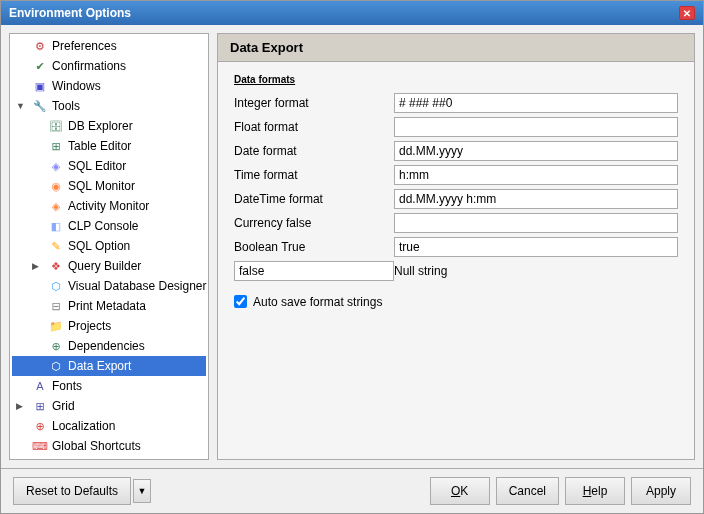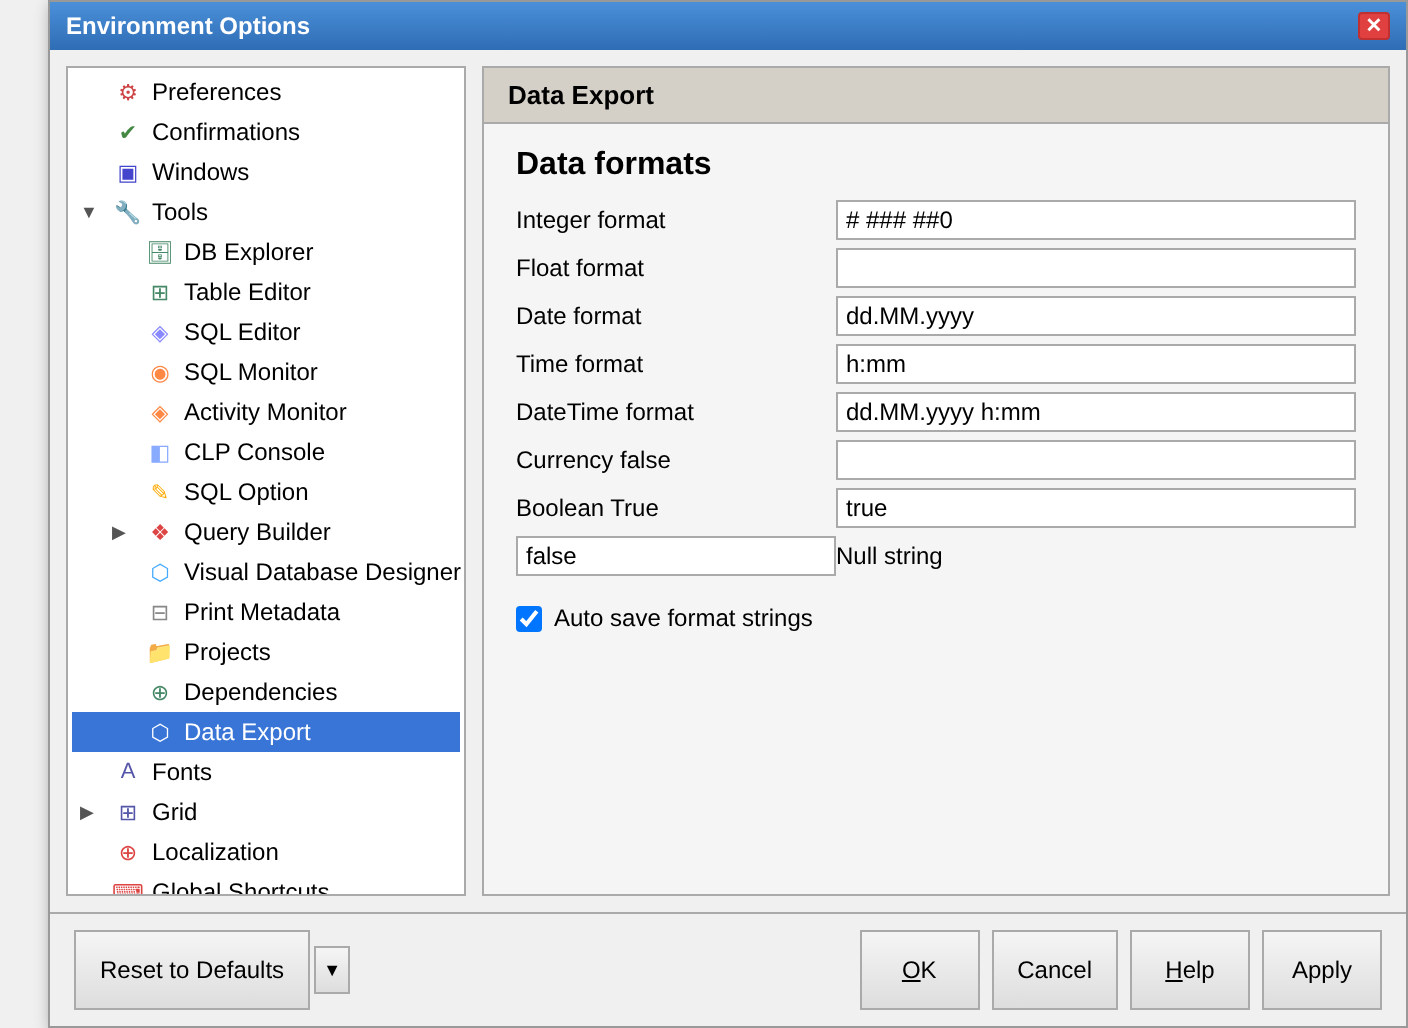--- a/index.html
+++ b/index.html
@@ -13,21 +13,20 @@
       height: 100vh;
     }
     .window {
       width: 704px;
       height: 514px;
       background: #f0f0f0;
       border: 1px solid #999;
       box-shadow: 2px 2px 8px rgba(0,0,0,0.4);
       display: flex;
       flex-direction: column;
-      margin-left: 24px;
     }
     .title-bar {
       background: linear-gradient(to bottom, #4a90d9, #2f6db5);
       color: white;
       padding: 4px 8px;
       display: flex;
       align-items: center;
       justify-content: space-between;
       height: 24px;
       flex-shrink: 0;
@@ -115,21 +114,22 @@
       font-weight: bold;
       border-bottom: 1px solid #aaa;
     }
     .panel-content {
       padding: 12px 16px;
       flex: 1;
     }
     .section-label {
       font-weight: bold;
       margin-bottom: 8px;
-      font-size: 16px;
+      font-size: 10px;
+      text-decoration: underline;
     }
     .form-grid {
       display: grid;
       grid-template-columns: 160px 1fr;
       gap: 4px 0;
       align-items: center;
     }
     .form-label {
       font-size: 12px;
       text-align: left;
@@ -139,21 +139,21 @@
       height: 20px;
       border: 1px solid #aaa;
       background: white;
       padding: 0 4px;
       font-size: 12px;
       width: 100%;
       outline: none;
     }
     .checkbox-row {
       display: flex;
-      align-items: flex-end;
+      align-items: flex-start;
       gap: 6px;
       margin-top: 14px;
     }
     .checkbox-row input[type=checkbox] {
       width: 13px;
       height: 13px;
     }
     .footer {
       border-top: 1px solid #aaa;
       padding: 8px 12px;
@@ -167,21 +167,21 @@
       display: flex;
       align-items: center;
       gap: 2px;
     }
     .footer-right {
       display: flex;
       gap: 6px;
       border-radius: 11px;
     }
     .btn {
-      height: 40px;
+      height: 28px;
       padding: 0 12px;
       background: linear-gradient(to bottom, #f5f5f5, #ddd);
       border: 1px solid #aaa;
       font-size: 12px;
       cursor: pointer;
       min-width: 60px;
     }
     .btn-reset {
       min-width: 100px;
     }

